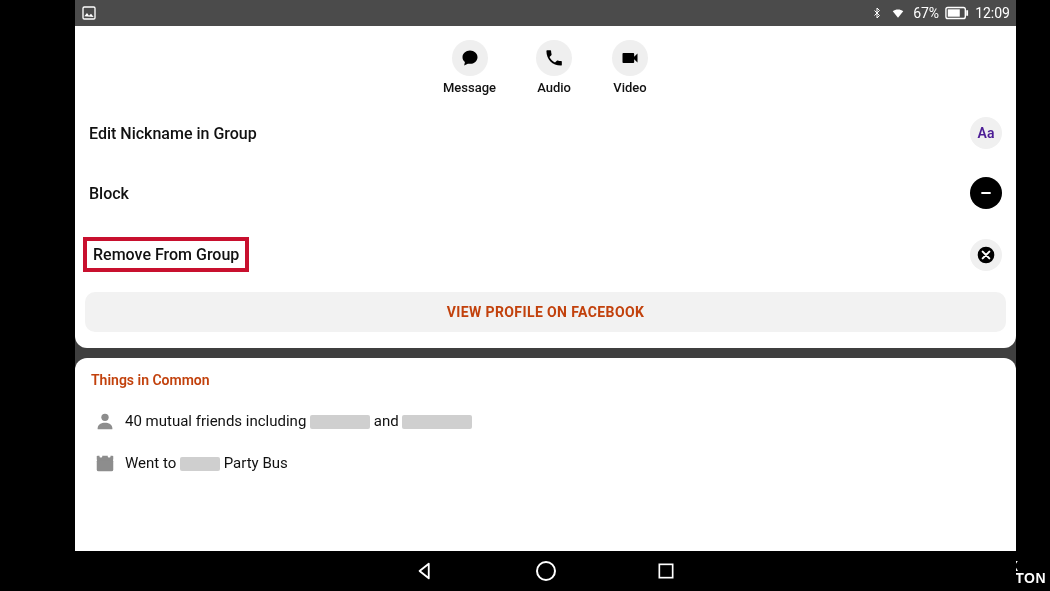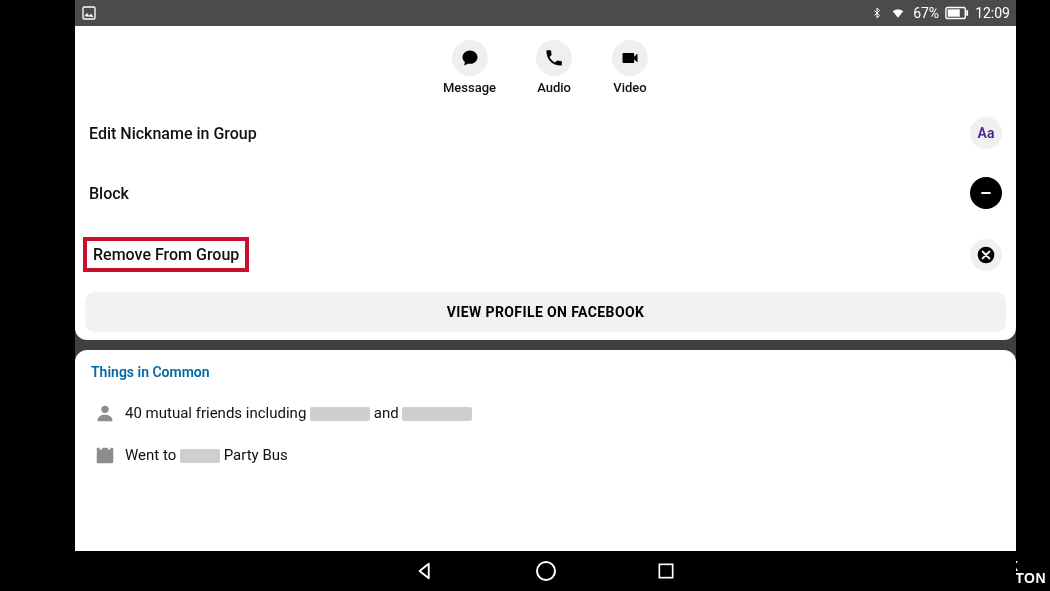--- a/index.html
+++ b/index.html
@@ -15,38 +15,38 @@
   .device { position:absolute; left:34px; right:34px; top:0; bottom:0; background:#fff; display:flex; flex-direction:column;margin-left:41px; }
 
   .status-bar { height:26px; background:#4b4b4b; display:flex; align-items:center; color:#fff; font-size:12px; padding:0 6px; }
   .status-bar .sb-left { flex:0 0 auto; display:flex; align-items:center; }
   .status-bar .sb-right { margin-left:auto; display:flex; align-items:center; gap:6px; }
   .sb-icon svg { display:block; }
   .sb-text { font-size:14px; }
 
   .screen { flex:1 1 auto; background:#3f3f3f; display:flex; flex-direction:column; overflow:hidden; }
 
-  .card-top { background:#fff; border-radius:0 0 12px 12px; padding-bottom:8px; }
+  .card-top { background:#fff; border-radius:0 0 12px 12px; padding-bottom:16px; }
 
   .action-row { display:flex; justify-content:center; gap:40px; padding:14px 0 8px; }
   .action { display:flex; flex-direction:column; align-items:center; gap:4px; cursor:pointer; }
   .action-circle { width:36px; height:36px; border-radius:50%; background:#efefef; display:flex; align-items:center; justify-content:center; }
   .action-label { font-size:13px; color:#111; font-weight:500; }
 
   .list-item { display:flex; align-items:center; justify-content:space-between; padding:14px 14px; cursor:pointer;gap:36px; }
   .list-item .li-label { font-size:16px; color:#111; font-weight:500; }
   .li-icon-circle { width:32px; height:32px; border-radius:50%; background:#f0f0f0; display:flex; align-items:center; justify-content:center; font-size:14px; font-weight:600; color:#4c1d95; }
   .li-icon-circle.dark { background:#000; color:#fff; }
 
   .highlight-box { display:inline-block; border:4px solid #c8102e; padding:4px 6px; margin-left:-6px; }
 
-  .view-profile-bar { margin:6px 10px 0; background:#f2f2f2; border-radius:10px; text-align:center; padding:12px 0; font-size:14px; font-weight:700; letter-spacing:0.4px; color:#000000; cursor:pointer; }
+  .view-profile-bar { margin:6px 10px 0; background:#f2f2f2; border-radius:10px; text-align:center; padding:12px 0; font-size:14px; font-weight:700; letter-spacing:0.4px; color:#c2410c; cursor:pointer; }
 
   .card-bottom { margin-top:10px; background:#fff; border-radius:12px 12px 0 0; padding:14px 16px 6px; flex:1 1 auto; overflow:hidden; }
-  .section-title { font-size:14px; font-weight:600; color:#0369a1; margin-bottom:12px; }
+  .section-title { font-size:14px; font-weight:600; color:#c2410c; margin-bottom:12px; }
   .tic-row { display:flex; align-items:center; gap:6px; padding:10px 0; font-size:15px; color:#111; }
   .tic-icon { width:28px; display:flex; justify-content:center; color:#8d8d8d; }
   .redact { display:inline-block; height:14px; background:#cfcfcf; border-radius:2px; vertical-align:middle; }
 
   .nav-bar { height:40px; background:#000; display:flex; align-items:center; justify-content:center; gap:90px; }
   .nav-btn { width:30px; height:30px; display:flex; align-items:center; justify-content:center; cursor:pointer; }
   .nav-btn svg { display:block; }
 </style>
 </head>
 <body>

